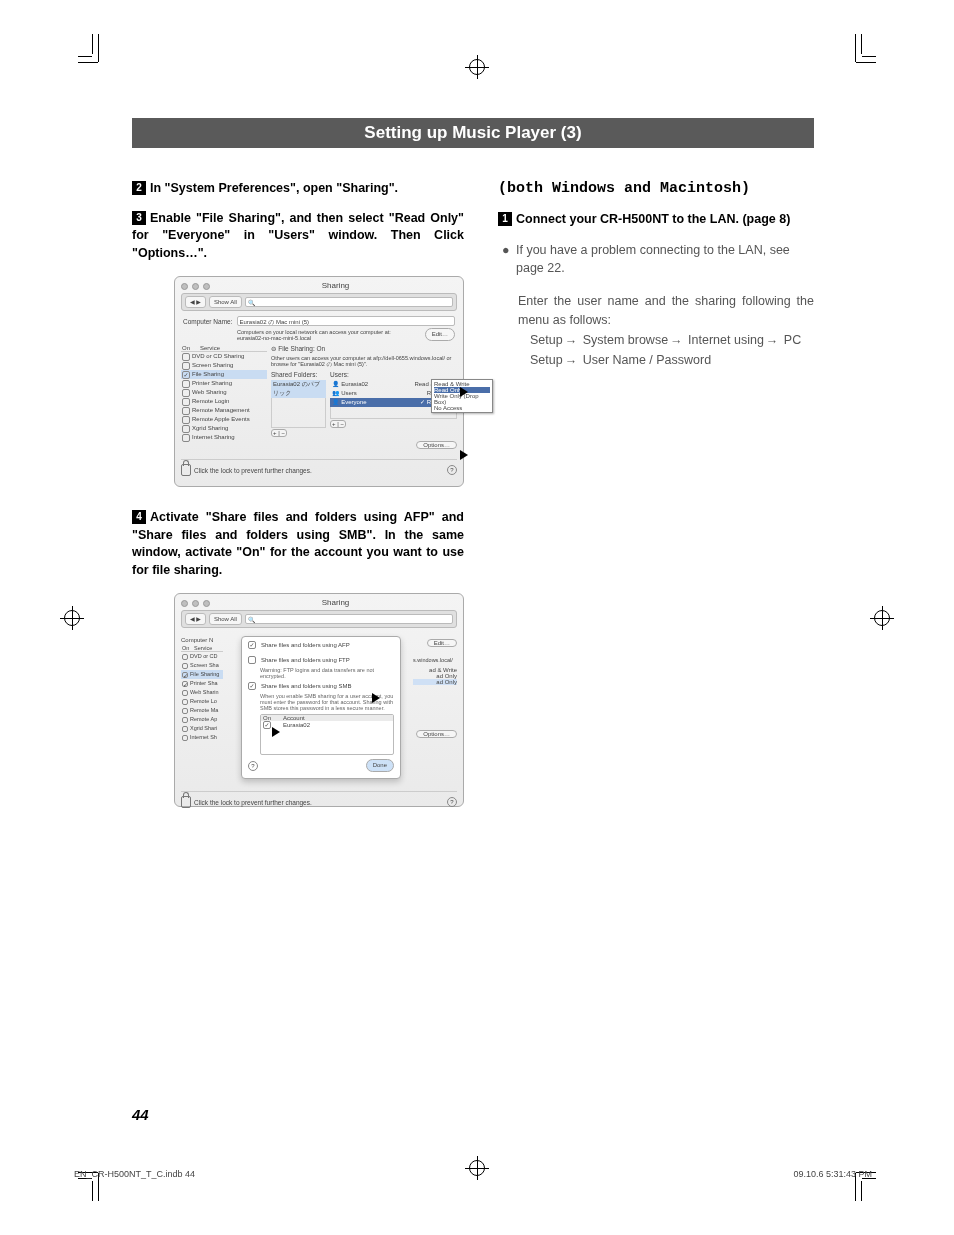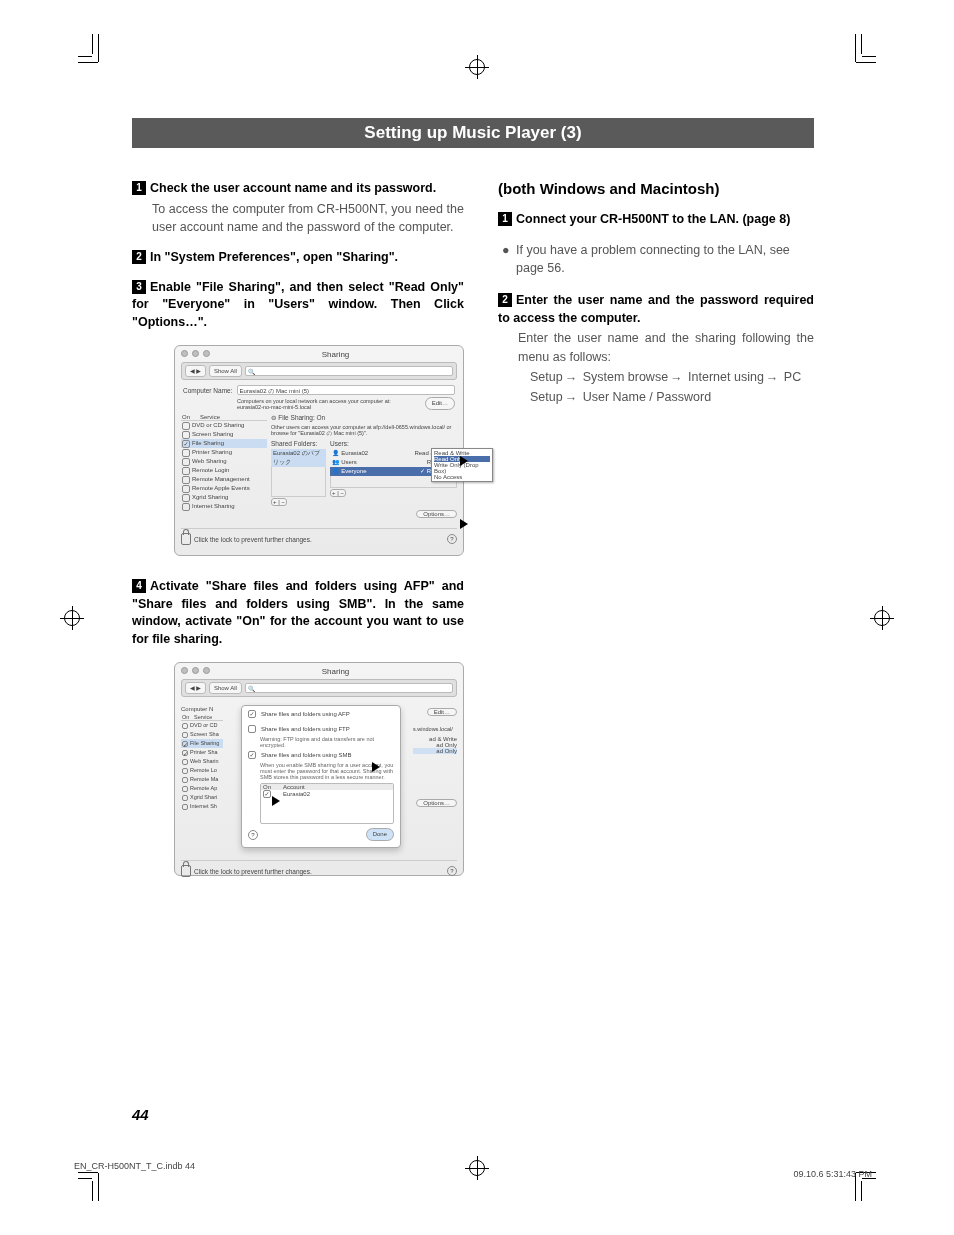--- a/index.html
+++ b/index.html
@@ -65,20 +65,21 @@
   h2.sect {
     font-size: 17px;
     font-weight: 800;
     line-height: 1.3;
     margin-bottom: 20px;
   }
   h3.sub {
     font-size: 15px;
     font-weight: 800;
     margin-bottom: 14px;
+    font-family: Liberation Mono, monospace;
   }
   .step {
     margin-bottom: 12px;
   }
   .step-head {
     font-size: 12.5px;
     font-weight: 700;
     line-height: 1.4;
     text-align: justify;
   }
@@ -123,21 +124,21 @@
     margin: 14px 0 22px 42px;
     width: 290px;
     background: linear-gradient(#f4f4f4,#eaeaea);
     border: 1px solid #aaa;
     border-radius: 6px;
     font-size: 6.5px;
     color: #444;
     padding: 4px 6px 10px;
     position: relative;
   }
-  .ss-titlebar { display:flex; align-items:flex-start; gap:4px; margin-bottom:3px;}
+  .ss-titlebar { display:flex; align-items:flex-end; gap:4px; margin-bottom:3px;}
   .tl-dot { width:7px;height:7px;border-radius:50%;background:#bfbfbf;border:1px solid #999;}
   .ss-title { flex:1; text-align:center; font-size:8px; }
   .ss-toolbar { display:flex; align-items:center; gap:3px; background:#e0e0e0; border:1px solid #bbb; border-radius:3px; padding:2px 3px; margin-bottom:4px;}
   .pill { background:#f6f6f6;border:1px solid #bbb;border-radius:3px;padding:0 4px;font-size:6px;line-height:10px;}
   .search { flex:1; }
   .ss-row { display:flex; gap:4px; align-items:center; padding:1px 2px;}
   .input-like { flex:1; background:#fff;border:1px solid #bbb;border-radius:2px;padding:0 2px;height:10px;line-height:10px;font-size:6px;}
   .btn { background:#f6f6f6;border:1px solid #aaa;border-radius:8px;padding:0 6px;font-size:6px;line-height:11px;}
   .ss-grid { display:flex; gap:4px; margin-top:3px;}
   .ss-list { width:86px; }
@@ -170,21 +171,21 @@
     position: absolute;
     left: 132px;
     bottom: 112px;
     font-weight: 800;
     font-style: italic;
     font-size: 15px;
   }
   .footer-left {
     position: absolute;
     left: 74px;
-    bottom: 64px;
+    bottom: 56px;
     font-size: 9px;
     color: #444;
   }
   .footer-right {
     position: absolute;
     right: 82px;
     bottom: 56px;
     font-size: 9px;
     color: #444;
   }
@@ -229,24 +230,20 @@
   <div class="h" style="right:-6px;bottom:28px;"></div>
     <div class="h" style="right:-6px;bottom:22px;width:14px;"></div>
 </div>
 
 <div class="banner">Setting up Music Player (3)</div>
 
 <div class="columns">
 
   <div class="col">
 
-    <div class="step">
-      <div class="step-head"><span class="numbox">1</span><span>Check the user account name and its password.</span></div>
-      <div class="step-body">To access the computer from CR-H500NT, you need the user account name and the password of the computer.</div>
-    </div>
 
     <div class="step">
       <div class="step-head"><span class="numbox">2</span><span>In "System Preferences", open "Sharing".</span></div>
     </div>
 
     <div class="step">
       <div class="step-head"><span class="numbox">3</span><span>Enable "File Sharing", and then select "Read Only" for "Everyone" in "Users" window. Then Click "Options…".</span></div>
     </div>
 
     <div class="screenshot">
@@ -491,25 +488,24 @@
 
   <div class="col">
     <h3 class="sub">(both Windows and Macintosh)</h3>
 
     <div class="step">
       <div class="step-head"><span class="numbox">1</span><span>Connect your CR-H500NT to the LAN. (page 8)</span></div>
     </div>
 
     <div class="bullet-row">
       <span class="dot">●</span>
-      <span>If you have a problem connecting to the LAN, see page 56.</span>
+      <span>If you have a problem connecting to the LAN, see page 22.</span>
     </div>
 
     <div class="step">
-      <div class="step-head"><span class="numbox">2</span><span>Enter the user name and the password required to access the computer.</span></div>
       <div class="step-body">Enter the user name and the sharing following the menu as follows:</div>
       <div class="setup-path">
         <span>Setup</span><span class="arrow">→</span>
         <span>System browse</span><span class="arrow">→</span>
         <span>Internet using</span><span class="arrow">→</span>
         <span>PC Setup</span><span class="arrow">→</span>
         <span>User Name / Password</span>
       </div>
     </div>
 

